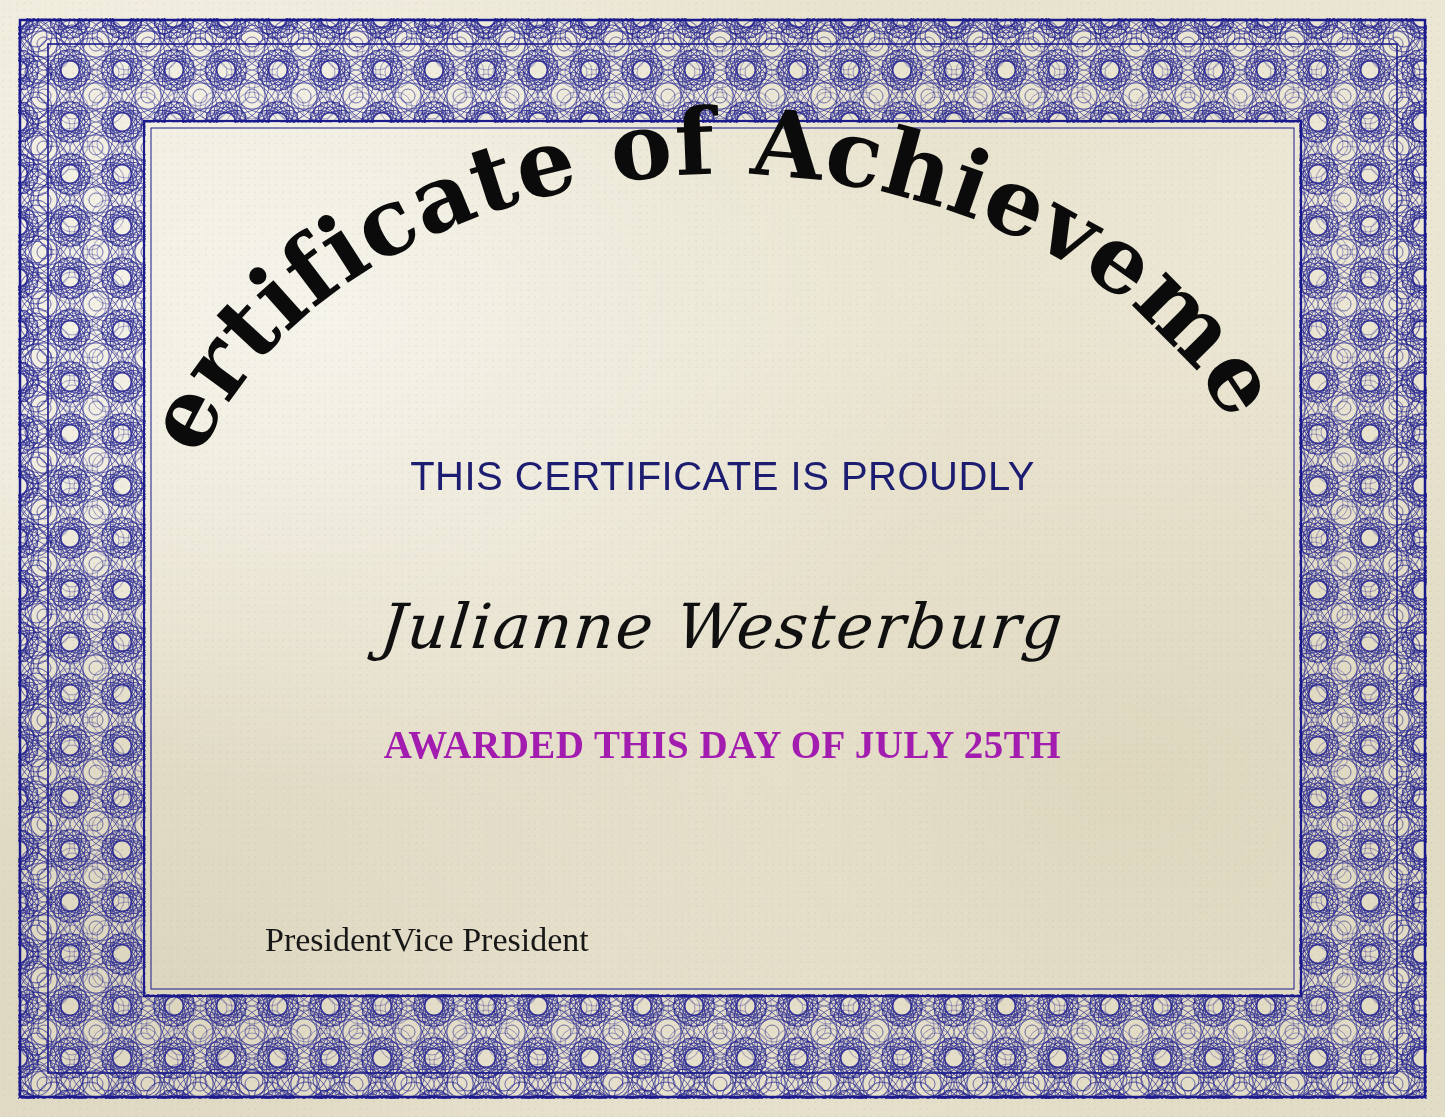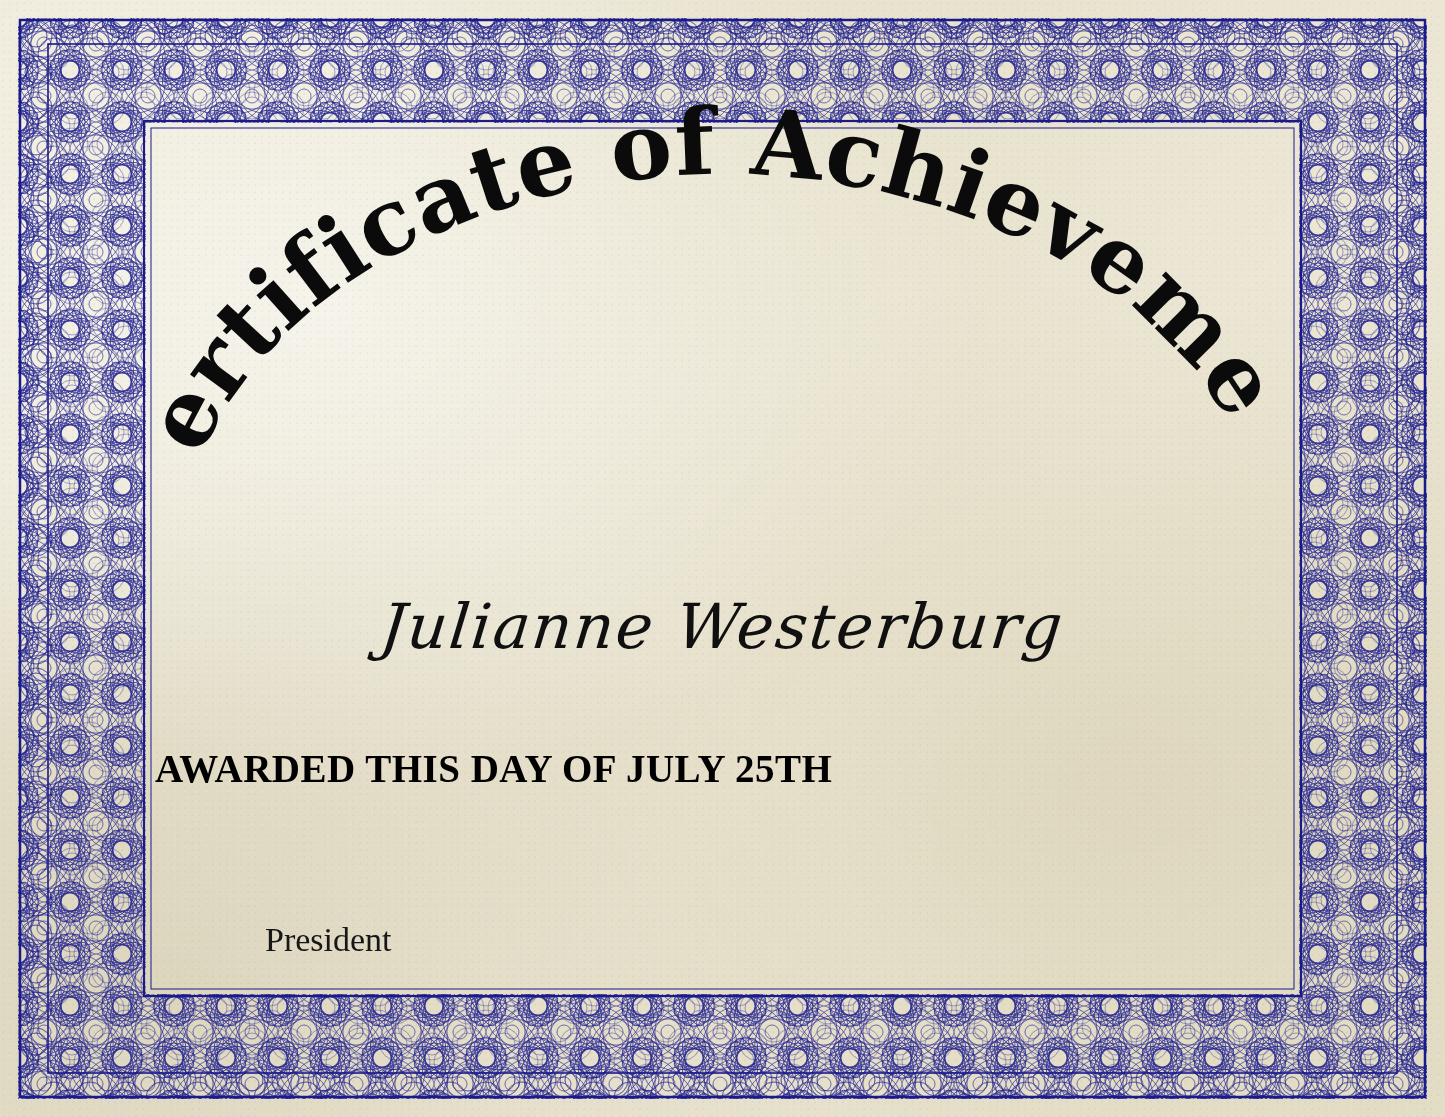--- a/index.html
+++ b/index.html
@@ -125,26 +125,26 @@
     font-size: 62px;
     letter-spacing: 2px;
     transform: skewX(-6deg);
   }
 
   .awarded {
     position: absolute;
     top: 592px;
     left: 0;
     right: 0;
-    color: #000000;
+    text-align: center;
+    color: #a21caf;
     font-family: "Liberation Serif", serif;
     font-weight: 700;
     font-size: 39px;
     letter-spacing: 0.5px;
-    margin-top: 24px;
   }
 
   .signatures {
     position: absolute;
     bottom: 28px;
     left: 0;
     right: 0;
     display: flex;
     padding: 0 110px;
     box-sizing: border-box;
@@ -248,24 +248,26 @@
         <defs>
           <path id="archPath" d="M 28,292 C 120,100 360,22 545,22 C 730,22 970,100 1062,292" fill="none"></path>
         </defs>
         <text class="arch-text">
           <textPath href="#archPath" startOffset="50%" text-anchor="middle">Certificate of Achievement</textPath>
         </text>
       </svg>
     </div>
 
     <div class="presented">
+      <span class="line">THIS CERTIFICATE IS PROUDLY</span>
     </div>
 
     <div class="recipient">Julianne Westerburg</div>
 
     <div class="awarded">AWARDED THIS DAY OF JULY 25TH</div>
 
     <div class="signatures">
       <div class="sig">President</div>
+      <div class="sig">Vice President</div>
     </div>
 
   </div>
 </div>
 
 </body></html>

